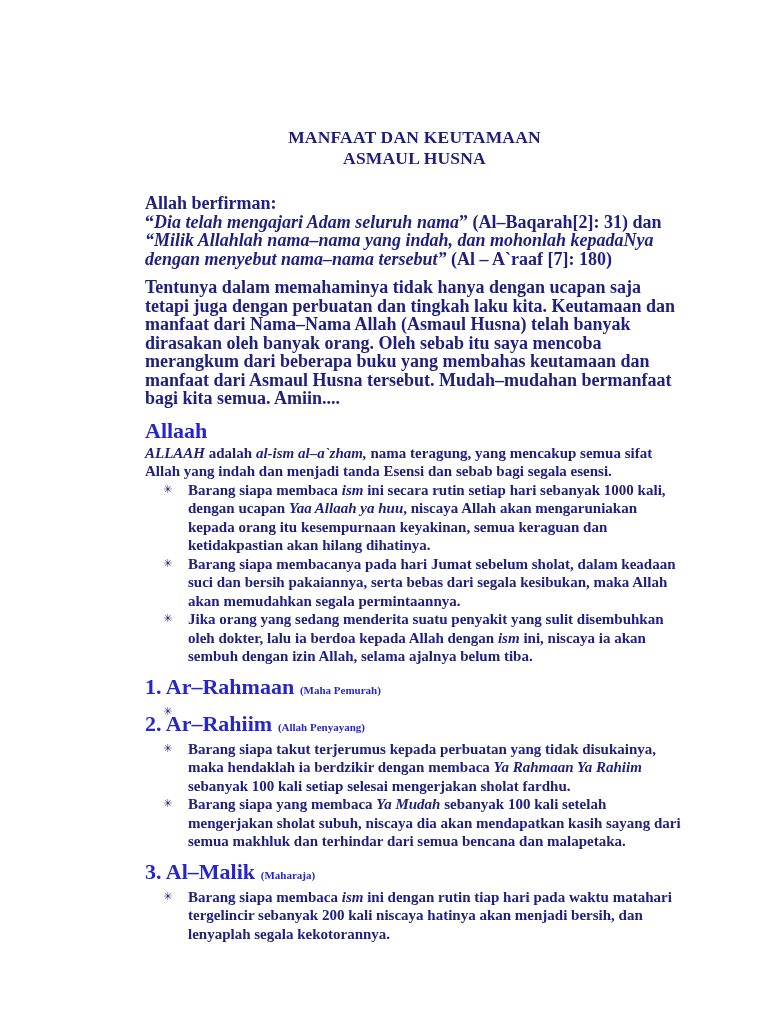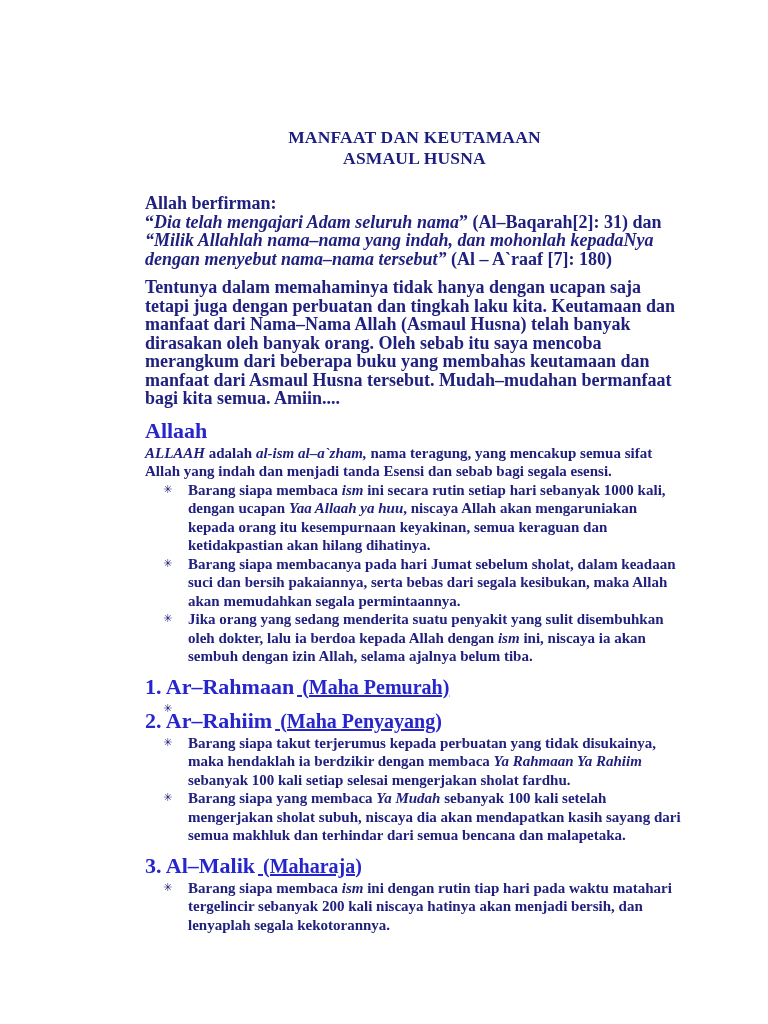--- a/index.html
+++ b/index.html
@@ -20,21 +20,21 @@
   }
   .intro-block { font-size: 18px; line-height: 18.5px; margin: 0 0 10px 0; }
   .intro-label { }
   .intro-text { }
   .section { margin: 0; }
   .section .heading {
     font-size: 22px; line-height: 26px;
     color: #2626cc;
     margin: 8px 0 0 0;
   }
-  .section .h-sub { font-size: 20px; margin-left: 3px; text-decoration: underline; }
+  .section .h-sub { font-size: 11px; margin-left: 3px; }
   .section .lead { font-size: 15px; line-height: 18.5px; }
   ul.bullets { list-style: none; margin: 0; padding: 0; font-size: 15px; line-height: 18.5px; }
   ul.bullets li { position: relative; padding-left: 43px; }
   .marker {
     position: absolute; left: 18px; top: 2px;
     font-size: 11px; line-height: 14px;
     font-family: "DejaVu Sans", sans-serif;
     color: #20207f;
   }
   i { font-style: italic; }
@@ -91,21 +91,21 @@
 
     <ul class="bullets">
   <li>
     <span class="marker">✳</span>
   </li>
 </ul>
   </div>
 
   <div class="section">
     <div class="heading">
-      <span class="h-name">2. Ar–Rahiim</span><span class="h-sub"> (Maha Penyayang)</span>
+      <span class="h-name">2. Ar–Rahiim</span><span class="h-sub"> (Allah Penyayang)</span>
     </div>
 
     <ul class="bullets">
   <li>
     <span class="marker">✳</span>
     <span class="b-text"><span>Barang siapa takut terjerumus kepada perbuatan yang tidak disukainya, maka hendaklah ia berdzikir dengan membaca </span><i>Ya Rahmaan Ya Rahiim</i><span> sebanyak 100 kali setiap selesai mengerjakan sholat fardhu.</span></span>
   </li>
 
   <li>
     <span class="marker">✳</span>

